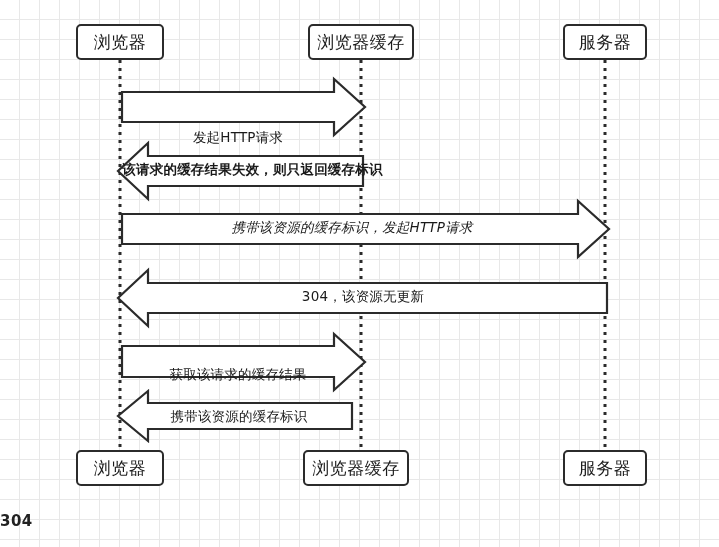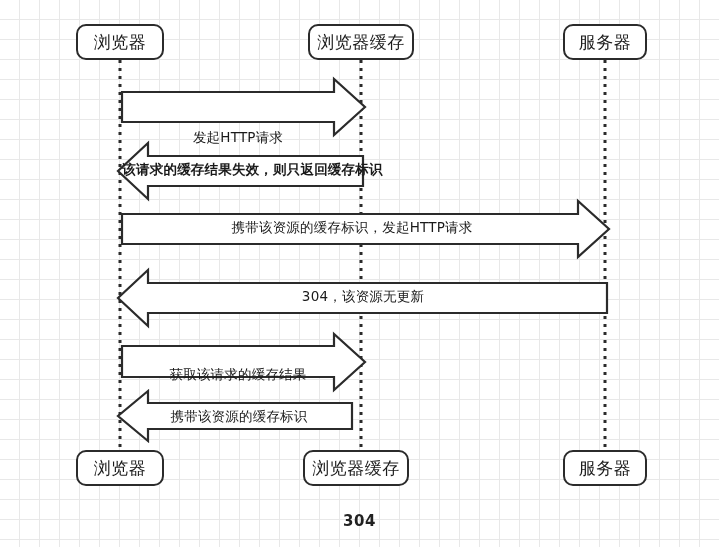--- a/index.html
+++ b/index.html
@@ -31,21 +31,21 @@
     top: 0;
     width: 719px;
     height: 547px;
   }
   
   .actor-box {
     position: absolute;
     box-sizing: border-box;
     background: #ffffff;
     border: 2.2px solid #2b2b2b;
-    border-radius: 10px;
+    border-radius: 5px;
     display: flex;
     align-items: center;
     justify-content: center;
     color: #1a1a1a;
     font-size: 17px;
     letter-spacing: 0.5px;
     white-space: nowrap;
     z-index: 6;
     font-family: Liberation Mono, monospace;
   }
@@ -62,32 +62,32 @@
     color: #1a1a1a;
     font-size: 13.5px;
     letter-spacing: 0.2px;
     white-space: nowrap;
     text-align: center;
     z-index: 5;
     pointer-events: none;
   }
   .m1 { left: 122px; top: 97px;  width: 232px; margin-top: 32px; }
   .m2 { left: 118px; top: 161px; width: 269px; font-weight: bold; }
-  .m3 { left: 122px; top: 219px; width: 460px; }
+  .m3 { left: 122px; top: 219px; width: 460px; font-style: italic; }
   .m4 { left: 122px; top: 288px; width: 482px; }
   .m5 { left: 122px; top: 351px; width: 232px; margin-top: 15px; }
   .m6 { left: 128px; top: 408px; width: 222px; }
 
   
   .caption {
     position: absolute;
     left: 0;
     top: 512px;
     width: 719px;
-    text-align: center;
+    text-align: left;
     font-size: 15px;
     font-weight: bold;
     color: #222222;
     letter-spacing: 0.5px;
     z-index: 5;
   }
 </style>
 </head>
 <body>
 

